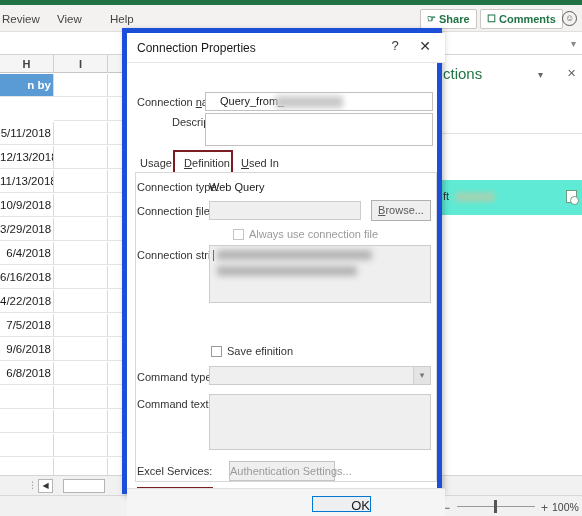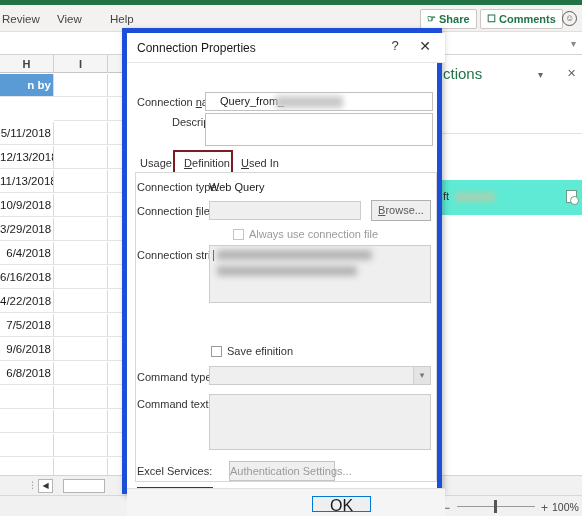--- a/index.html
+++ b/index.html
@@ -380,21 +380,21 @@
     white-space: nowrap;
   }
 
   .dlg-footer {
     position: absolute; left: 0; top: 455px; width: 318px; height: 39px;
     background: #f5f5f5; border-top: 1px solid #e0e0e0;
   }
   .btn-ok {
     position: absolute; left: 185px; top: 7px; width: 59px; height: 16px;
     border: 1.5px solid #0078d7; background: #efefef;
-    font-size: 16px; color: #1a1a1a; text-align: center; line-height: 18px;
+    font-size: 13px; color: #1a1a1a; text-align: right; line-height: 18px;
   }
   .btn-cancel {
     position: absolute; left: 249px; top: 7px; width: 59px; height: 21px;
     border: 1px solid #b0b0b0; background: #efefef;
     font-size: 11px; color: #1a1a1a; text-align: center; line-height: 19px;
   }
   .resize-grip {
     position: absolute; right: 2px; bottom: 2px; width: 10px; height: 10px;
   }
   .resize-grip span {

